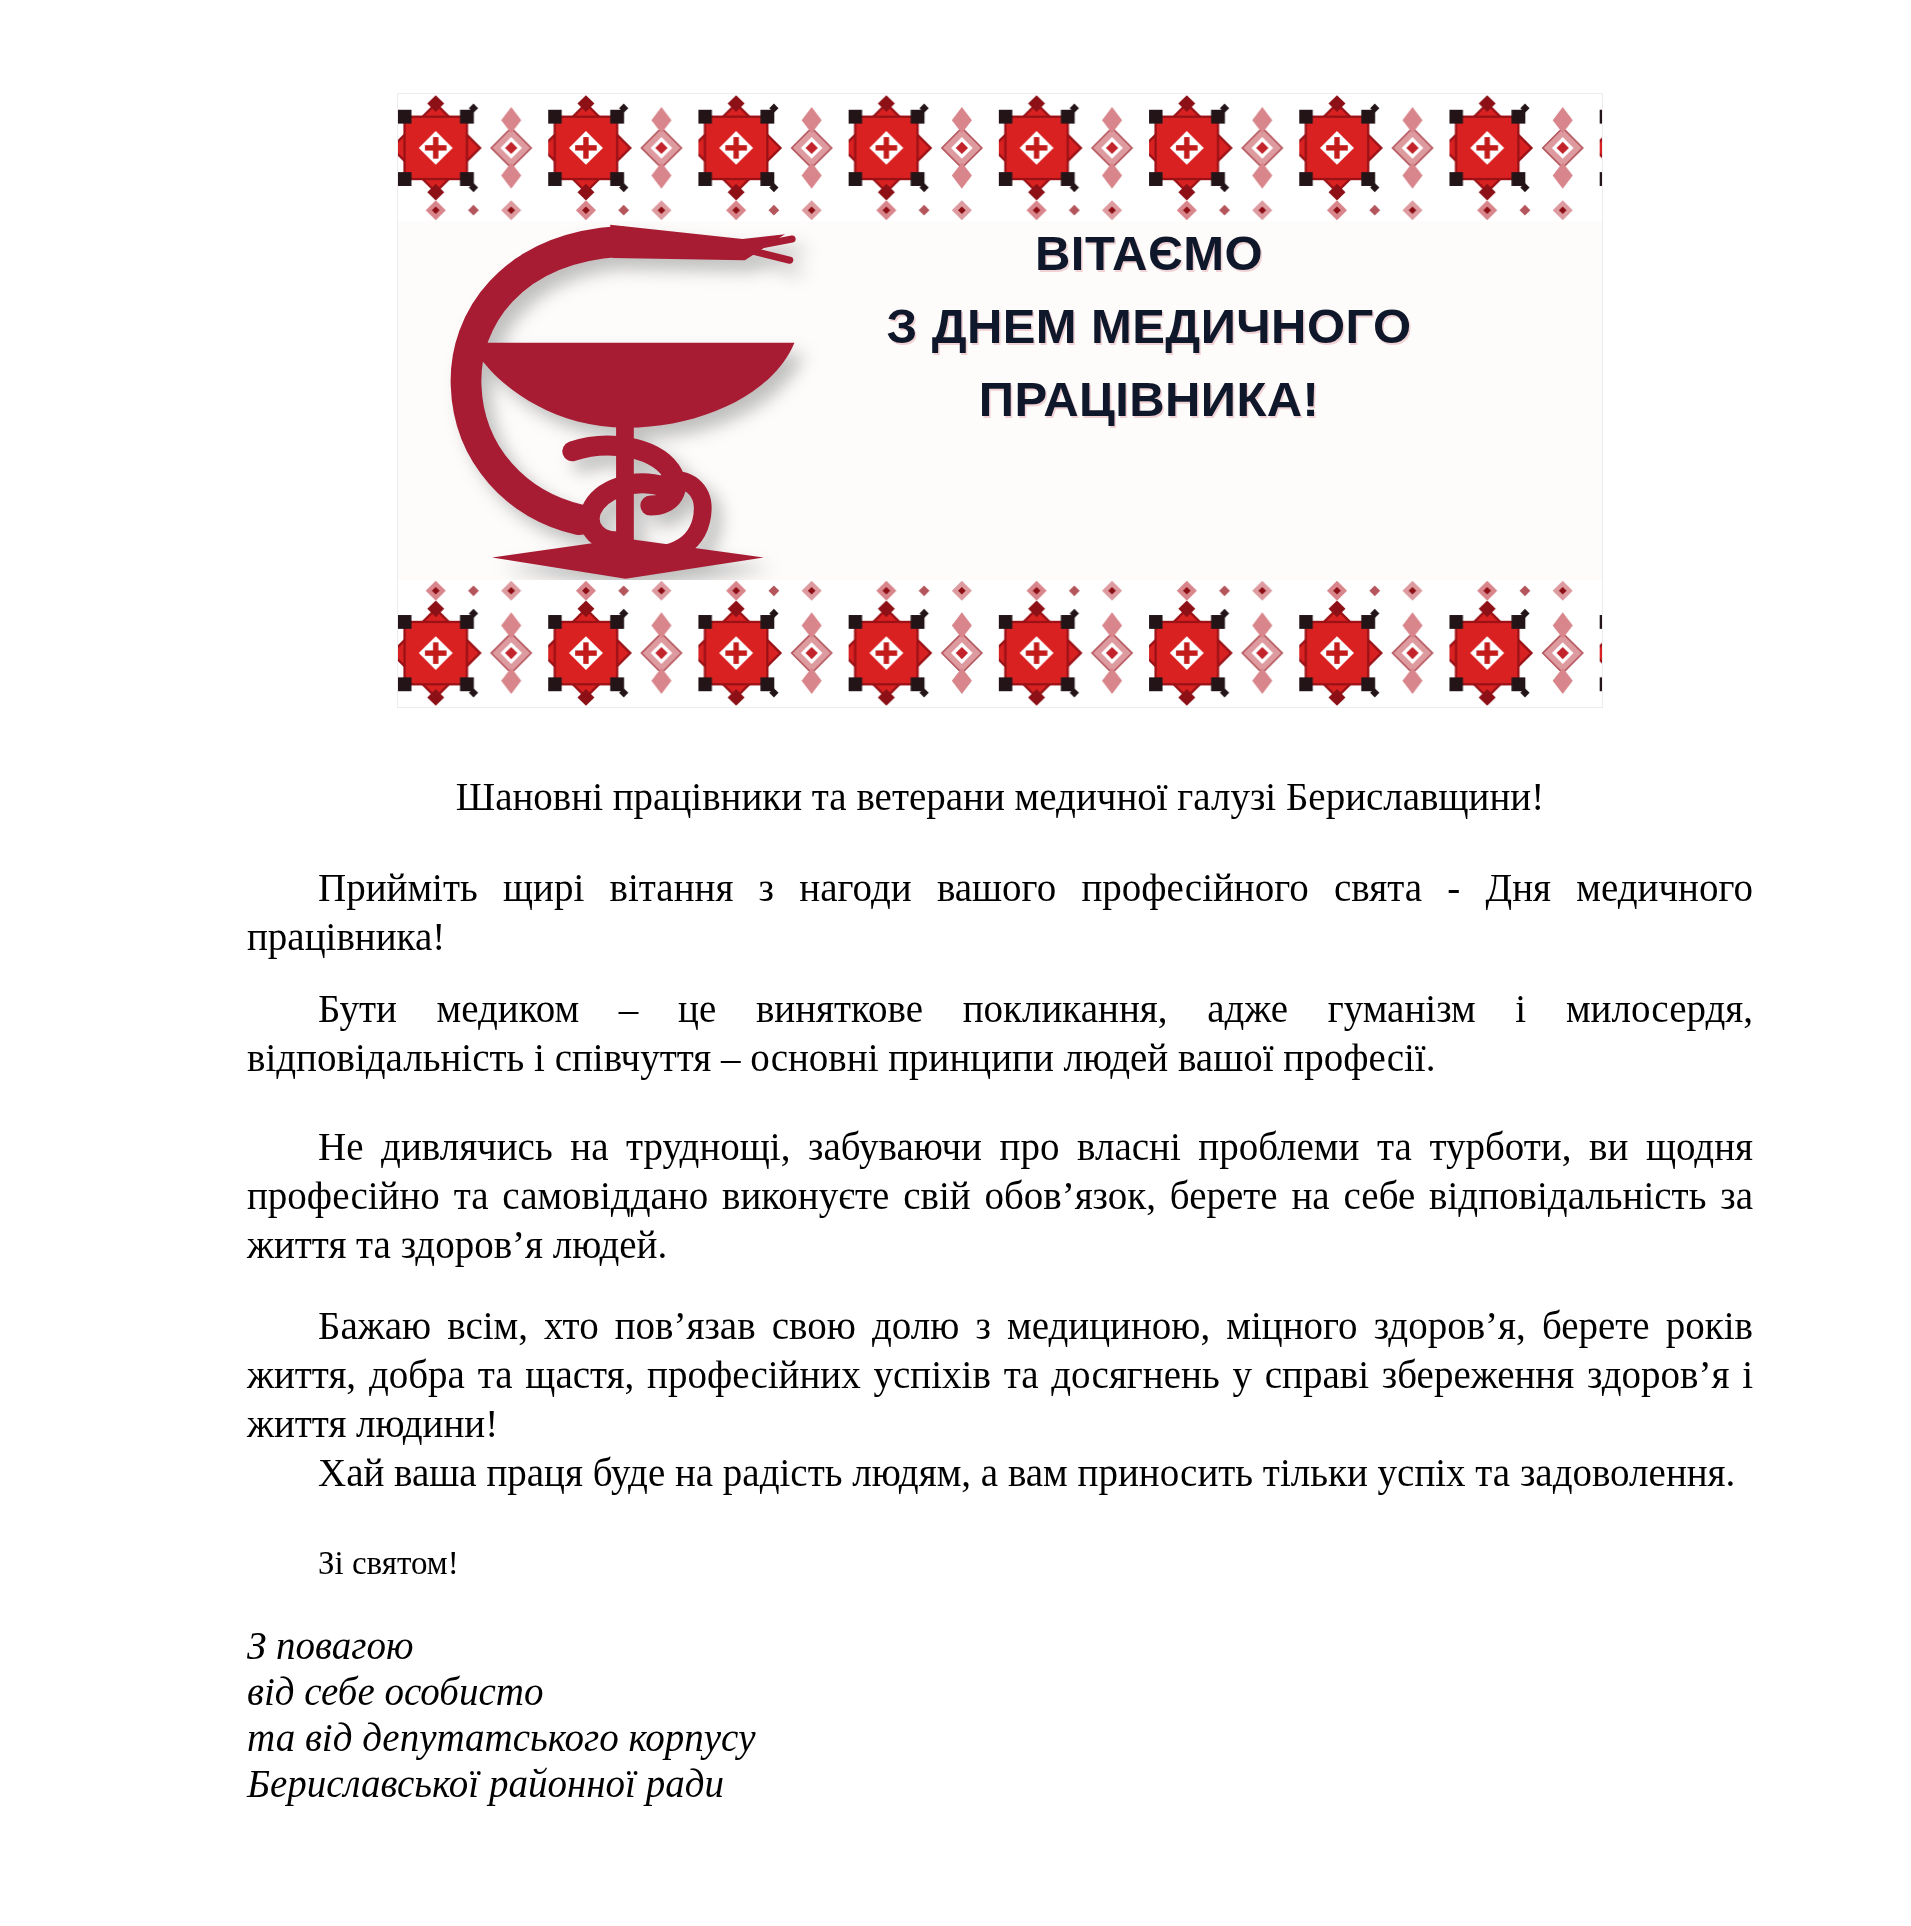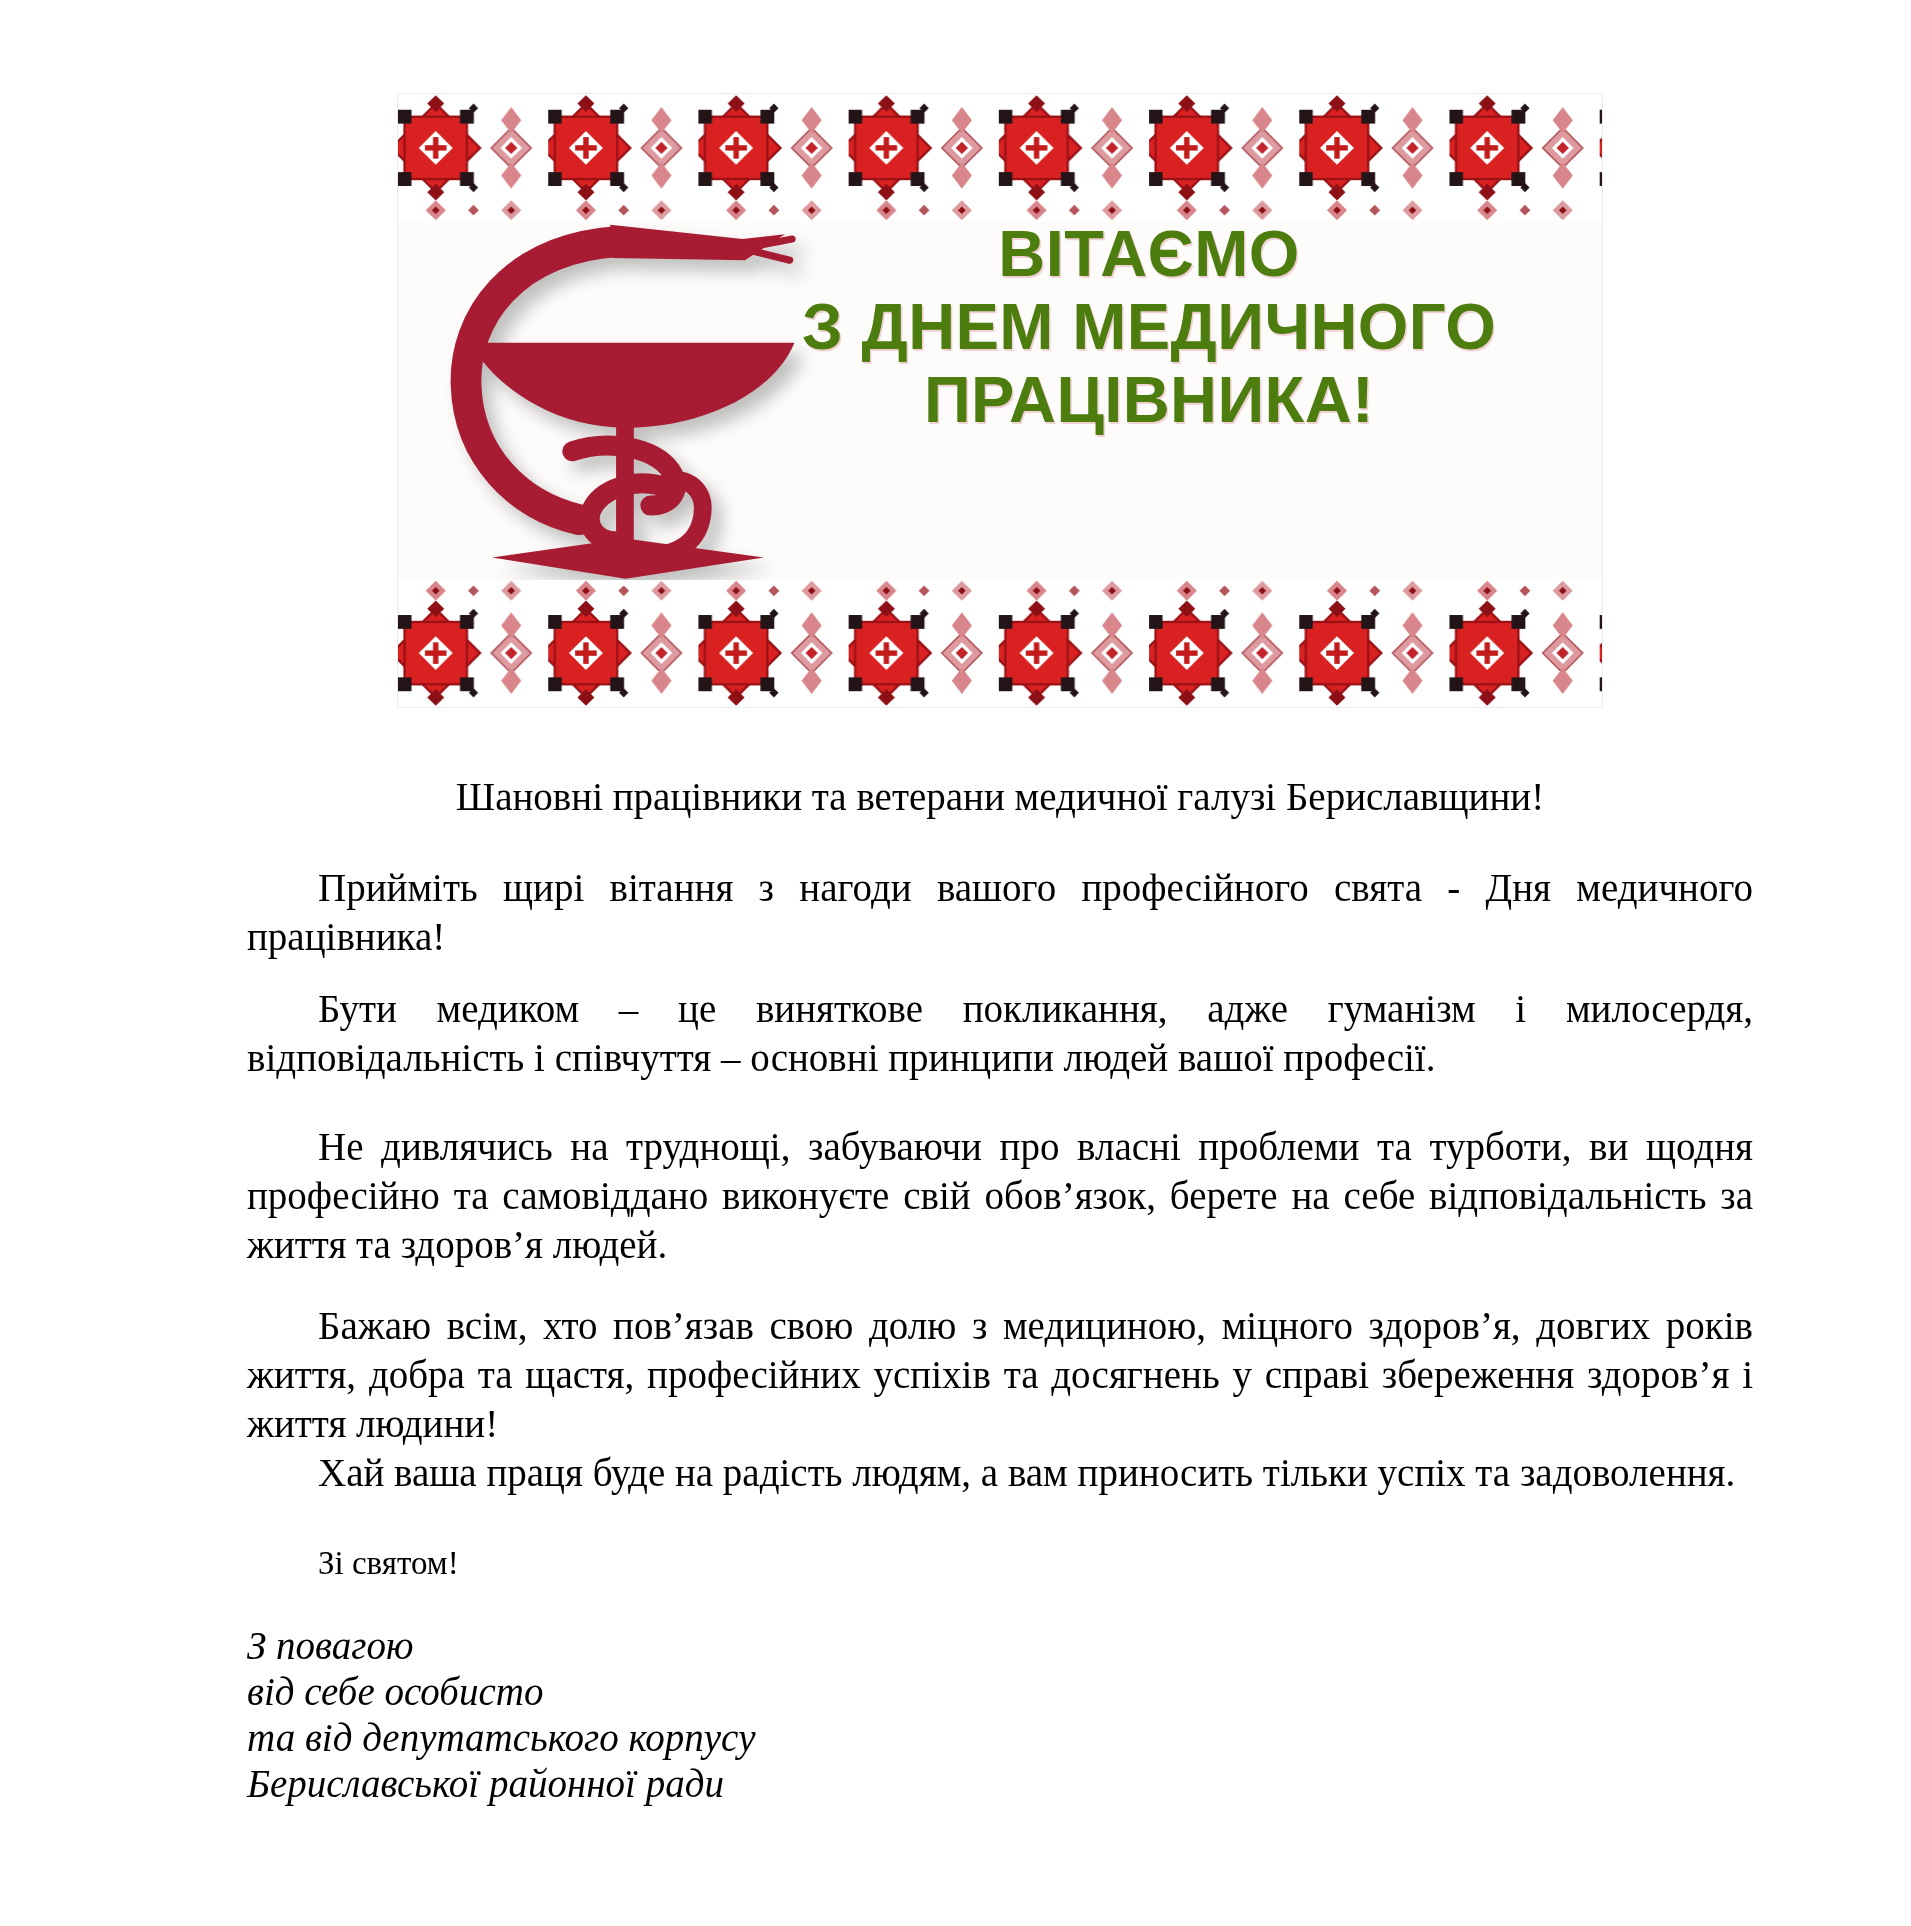--- a/index.html
+++ b/index.html
@@ -26,22 +26,22 @@
   .symbol{
     position:absolute;left:35px;top:112px;
     width:378px;height:401px;
     filter:drop-shadow(10px 11.6px 8.5px rgba(90,90,90,.38));
   }
   .banner-text{
     position:absolute;left:339px;top:123px;width:824px;
     text-align:center;
     font-family:"Liberation Sans", sans-serif;
     font-weight:700;
-    font-size:65px;line-height:73px;
-    color:#4d7c0f;
+    font-size:49px;line-height:73px;
+    color:#0f172a;
     letter-spacing:0.4px;
     text-shadow:1.5px 1.5px 0 rgba(205,80,95,.25);
   }
 
   
   .content{margin:0 158px 0 247px;}
   .doc-title{
     font-size:39px;line-height:49px;font-weight:400;
     text-align:center;
     margin:65px 0 42px 0;
@@ -132,21 +132,21 @@
     <rect width="3126" height="330" fill="url(#vysh)"></rect>
   </svg>
 </div>
 
 <div class="content">
   <h1 class="doc-title">Шановні працівники та ветерани медичної галузі Бериславщини!</h1>
 
   <p class="para mb60">Прийміть щирі вітання з нагоди вашого професійного свята - Дня медичного працівника!</p>
   <p class="para mb105">Бути медиком – це виняткове покликання, адже гуманізм і милосердя, відповідальність і співчуття – основні принципи людей вашої професії.</p>
   <p class="para mb65">Не дивлячись на труднощі, забуваючи про власні проблеми та турботи, ви щодня професійно та самовіддано виконуєте свій обов’язок, берете на себе відповідальність за життя та здоров’я людей.</p>
-  <p class="para">Бажаю всім, хто пов’язав свою долю з медициною, міцного здоров’я, довгих років життя, добра та щастя, професійних успіхів та досягнень у справі збереження здоров’я і життя людини!</p>
+  <p class="para">Бажаю всім, хто пов’язав свою долю з медициною, міцного здоров’я, берете років життя, добра та щастя, професійних успіхів та досягнень у справі збереження здоров’я і життя людини!</p>
   <p class="para">Хай ваша праця буде на радість людям, а вам приносить тільки успіх та задоволення.</p>
 
   <p class="closing">Зі святом!</p>
 
   <div class="signature">
     <div>З повагою</div>
     <div>від себе особисто</div>
     <div>та від депутатського корпусу</div>
     <div>Бериславської районної ради</div>
 

